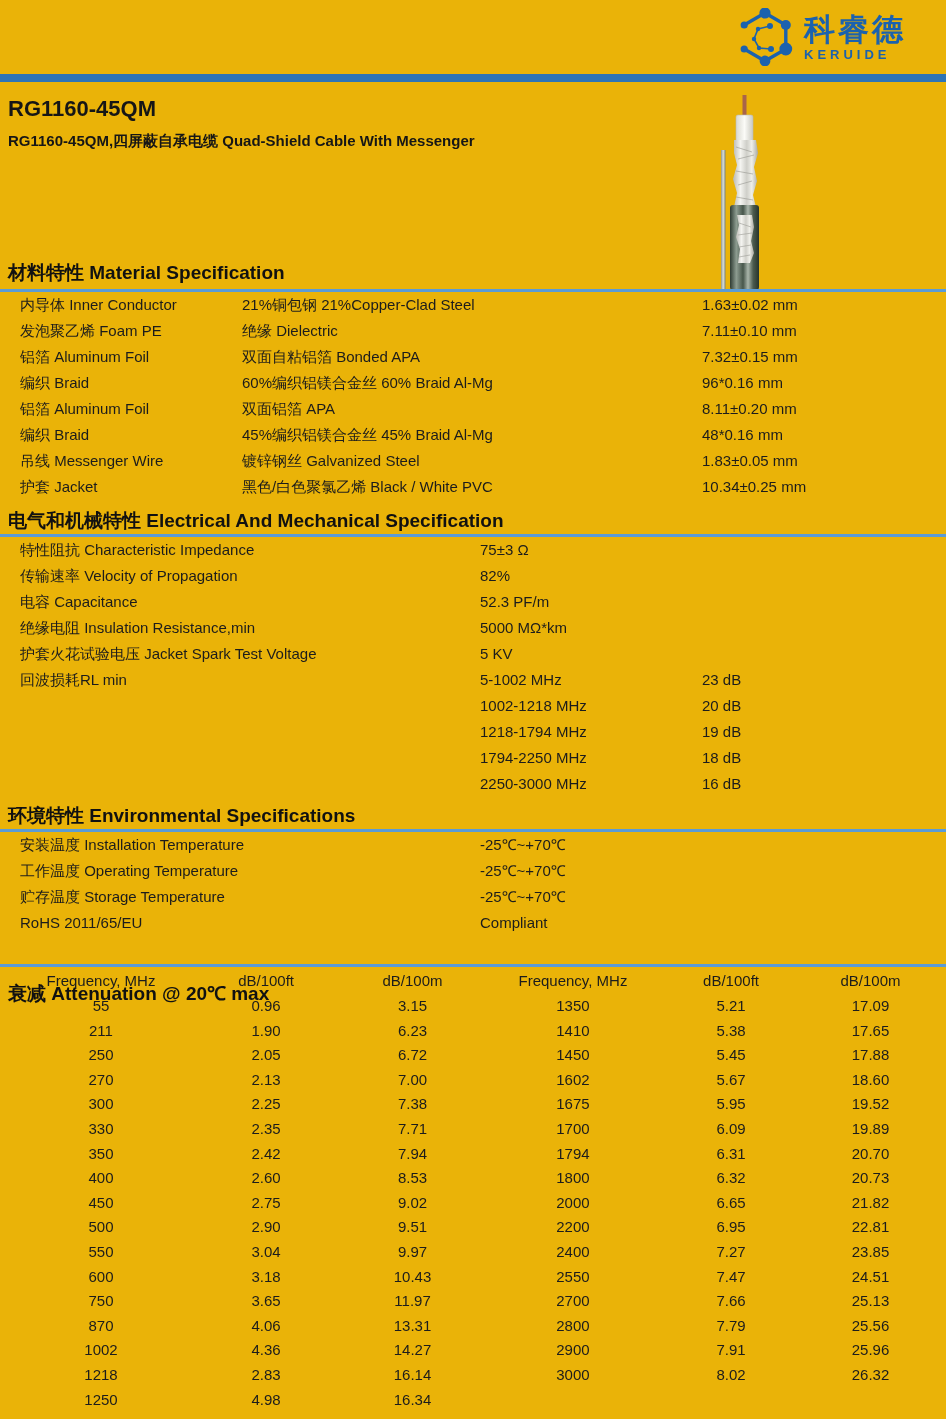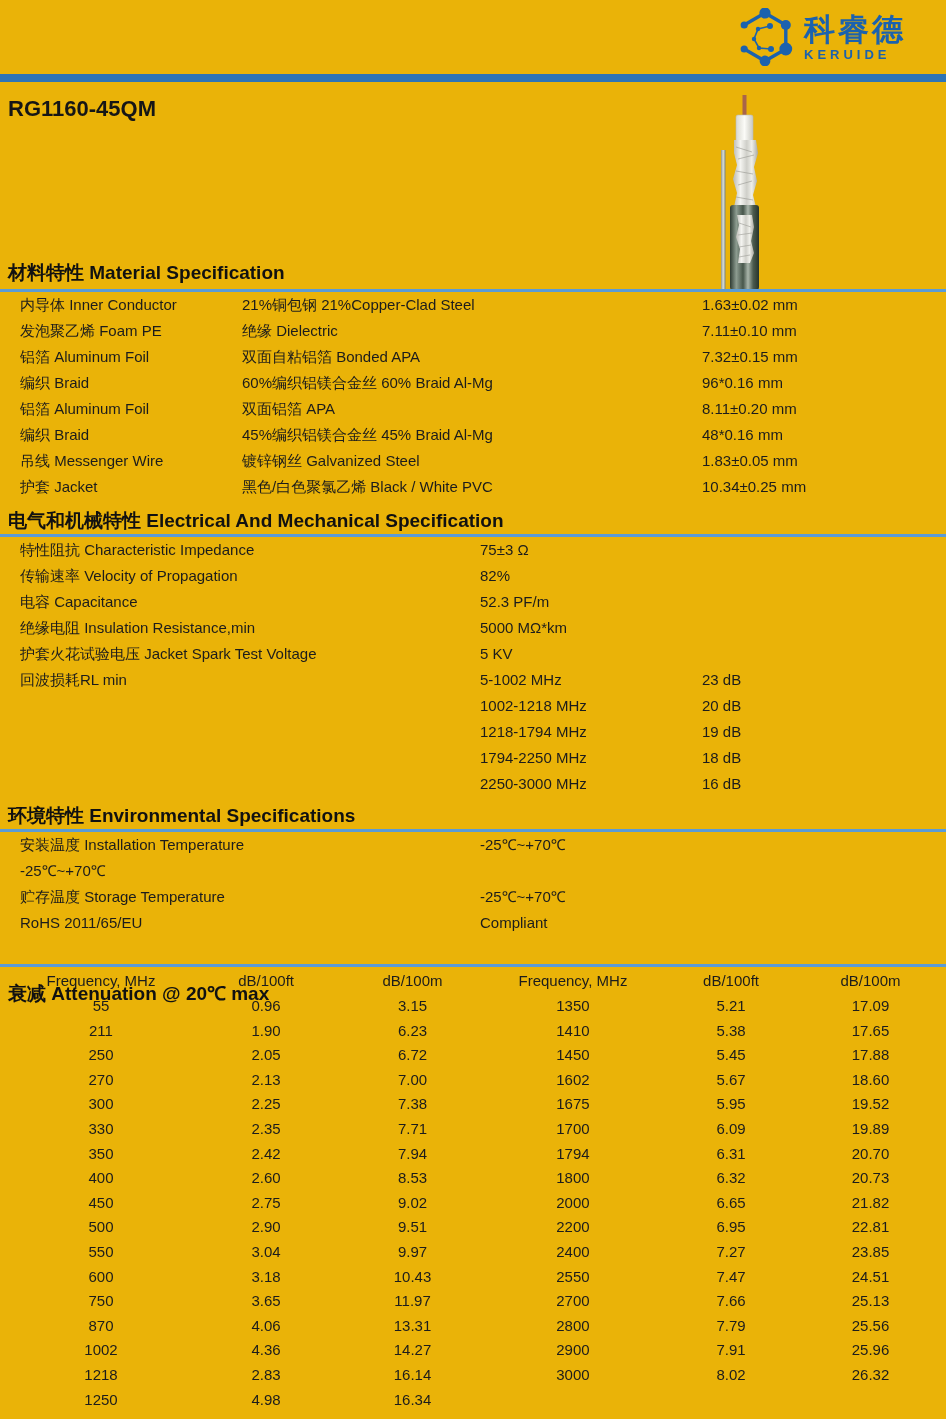--- a/index.html
+++ b/index.html
@@ -67,20 +67,21 @@
       </g>
     </svg>
     <div class="logo-text">
       <span class="logo-cn">科睿德</span>
       <span class="logo-en">KERUIDE</span>
     </div>
   </div>
   <div class="top-bar"></div>
 
   <div class="title">RG1160-45QM</div>
+  <div class="subtitle">RG1160-45QM,四屏蔽自承电缆 Quad-Shield Cable With Messenger</div>
 
   <svg class="cable" viewBox="0 0 110 195">
     <defs>
       <linearGradient id="gJacket" x1="0" y1="0" x2="1" y2="0">
         <stop offset="0" stop-color="#2f3b33"></stop>
           <stop offset="0.22" stop-color="#8d9c90"></stop>
         <stop offset="0.45" stop-color="#47564b"></stop>
           <stop offset="0.62" stop-color="#aab6ab"></stop>
         <stop offset="0.8" stop-color="#4b5a4e"></stop>
           <stop offset="1" stop-color="#27342b"></stop>
@@ -218,20 +219,21 @@
     </div>
 
   <div class="sec-h" style="top:803px;">环境特性 Environmental Specifications</div>
   <div class="rule" style="top:829px;"></div>
   <div class="rows" style="top:832px;" id="env-rows">
       <div class="vrow">
         <span>安装温度 Installation Temperature</span>
         <span>-25℃~+70℃</span>
       </div>
       <div class="vrow">
+        <span>工作温度 Operating Temperature</span>
         <span>-25℃~+70℃</span>
       </div>
       <div class="vrow">
         <span>贮存温度 Storage Temperature</span>
         <span>-25℃~+70℃</span>
       </div>
       <div class="vrow">
         <span>RoHS 2011/65/EU</span>
         <span>Compliant</span>
       </div>

